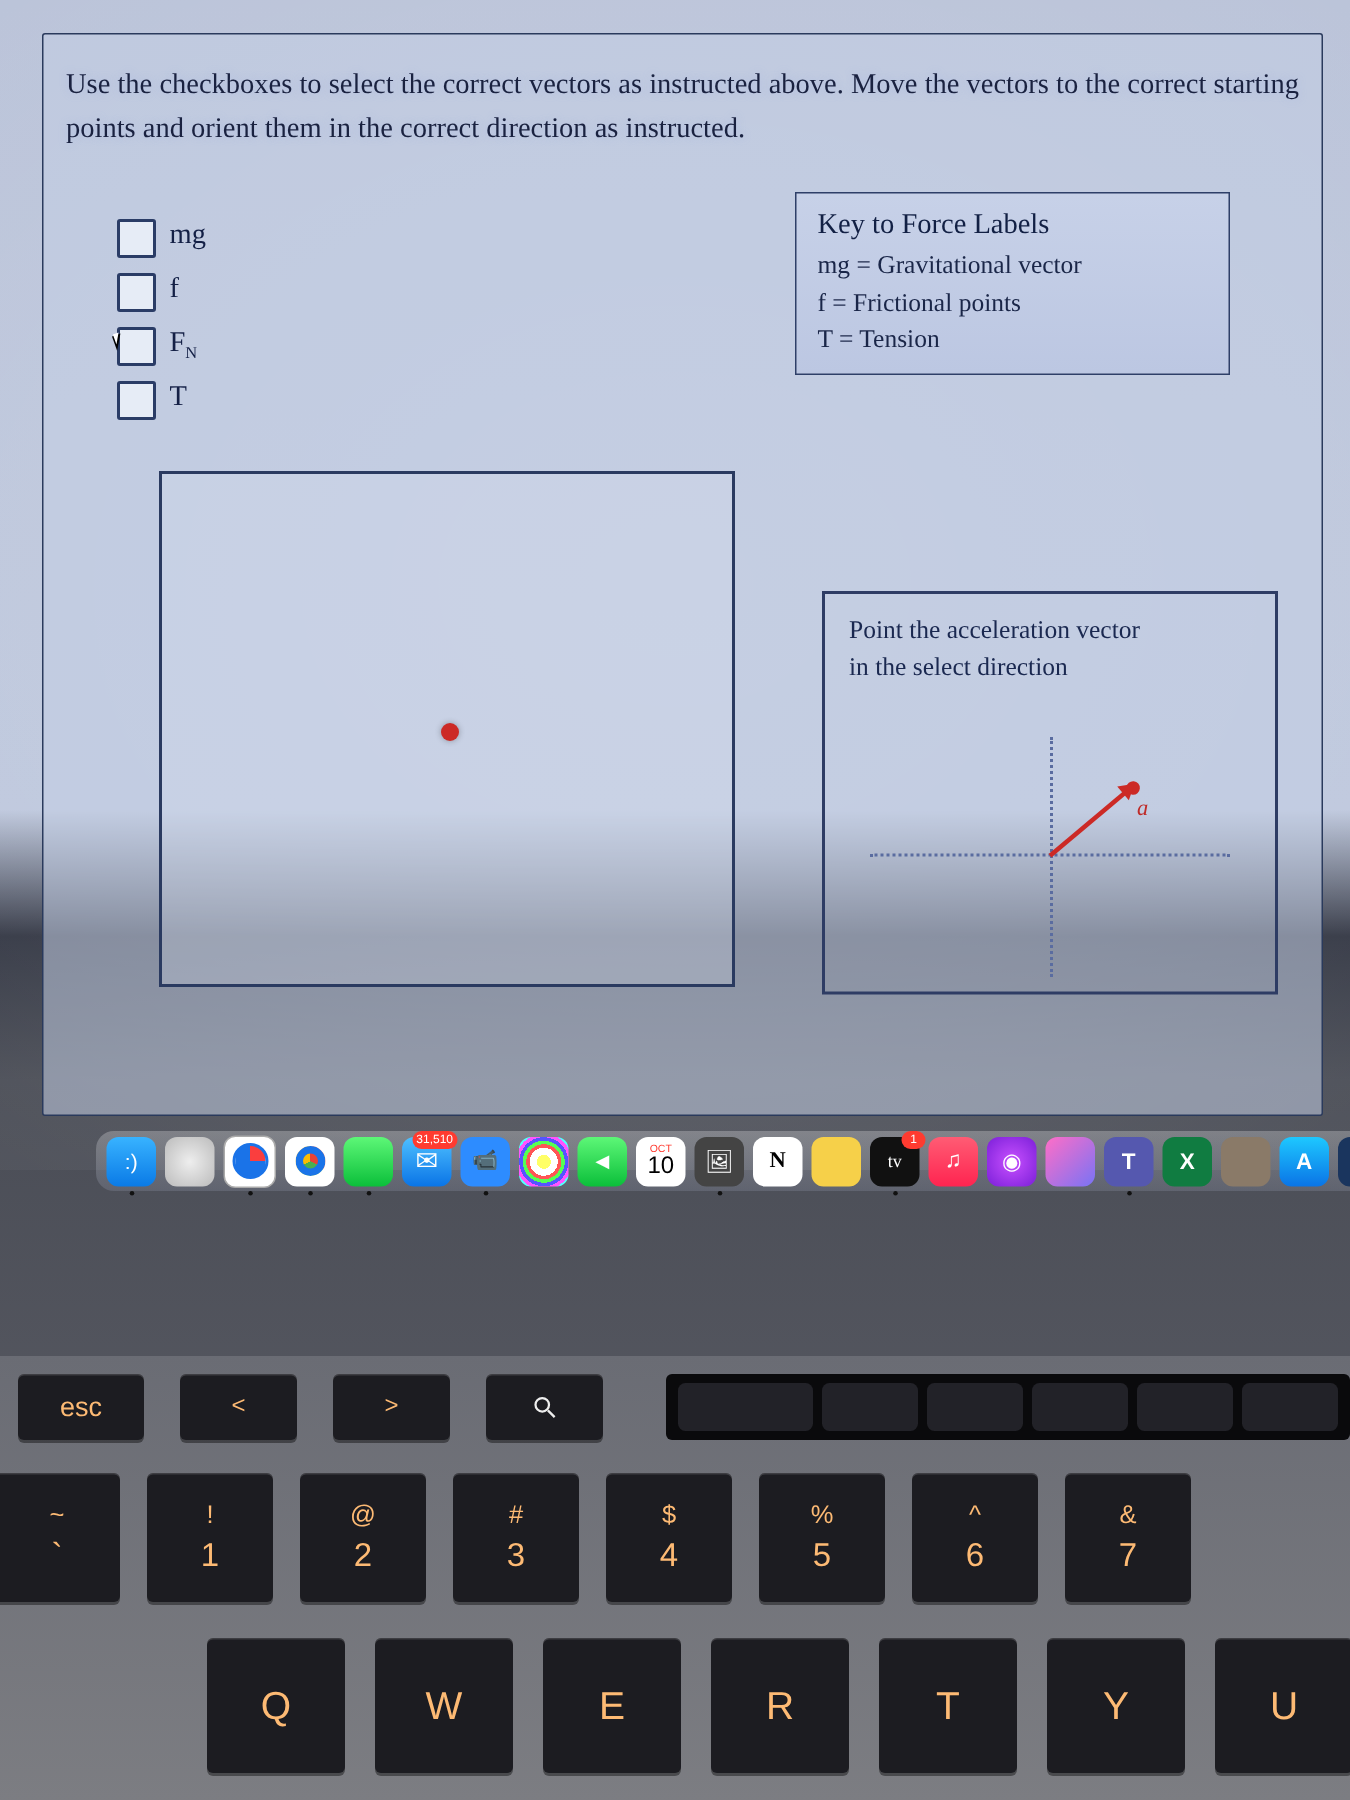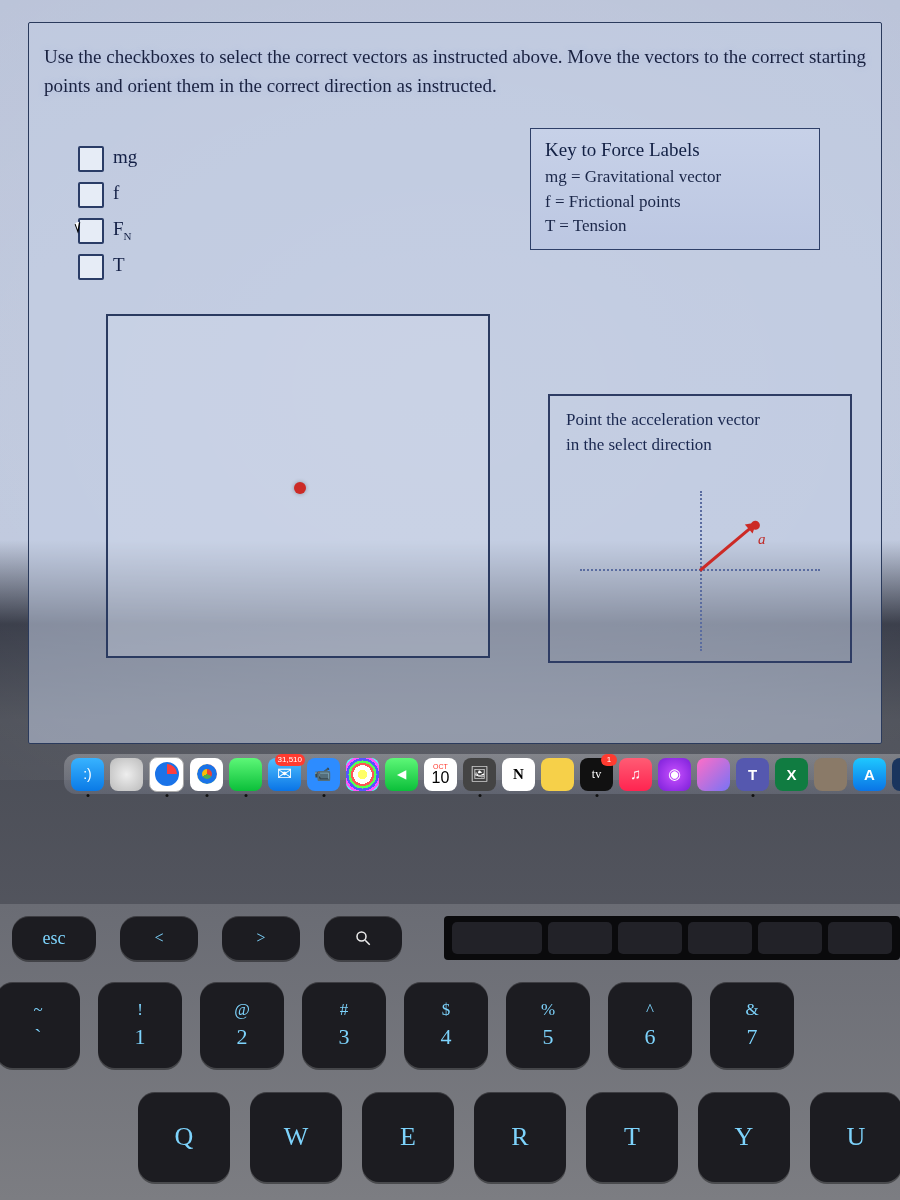--- a/index.html
+++ b/index.html
@@ -70,21 +70,21 @@
 .gimp{background:#8a7a68;}
 .appstore2{background:linear-gradient(180deg,#1ec8ff,#0a74e6);}
 .appstore2::after{content:"A";font-family:Helvetica;font-weight:700;}
 .pearson{background:#1a355e;}
 .pearson::after{content:"P";font-size:12px;}
 
 .macbook-label{position:absolute;left:0;top:842px;width:100%;text-align:center;font-family:Helvetica,Arial,sans-serif;font-size:20px;color:#97a7c8;opacity:.55;letter-spacing:.3px;}
 
 .keyboard{position:absolute;left:0;top:904px;width:900px;height:296px;background:linear-gradient(180deg,#6a6c74 0%,#7c7d82 100%);}
 .krow{position:absolute;display:flex;gap:18px;}
-.key{background:#1c1c21;border-radius:17px;display:flex;flex-direction:column;align-items:center;justify-content:center;font-family:Liberation Serif, serif;color:#7dd3fc;box-shadow:0 2px 0 rgba(0,0,0,.4),inset 0 1px 0 rgba(255,255,255,.15);}
+.key{background:#1c1c21;border-radius:4px;display:flex;flex-direction:column;align-items:center;justify-content:center;font-family:Liberation Sans, sans-serif;color:#fdba74;box-shadow:0 2px 0 rgba(0,0,0,.4),inset 0 1px 0 rgba(255,255,255,.15);}
 .fnkey{width:78px;height:44px;font-size:16px;}
 .numkey{width:84px;height:86px;}
 .numkey .up{font-size:17px;line-height:20px;}
 .numkey .down{font-size:22px;line-height:26px;margin-top:4px;}
 .letterkey{width:92px;height:90px;font-size:26px;}
 .esc{width:84px;height:44px;font-size:18px;}
 .touchbar{position:absolute;right:0;top:12px;height:44px;width:440px;background:#0a0a0c;border-radius:4px;display:flex;align-items:center;padding:0 8px;gap:6px;}
 .tbseg{height:32px;border-radius:5px;background:#222228;flex:1;}
 </style>
 </head>

